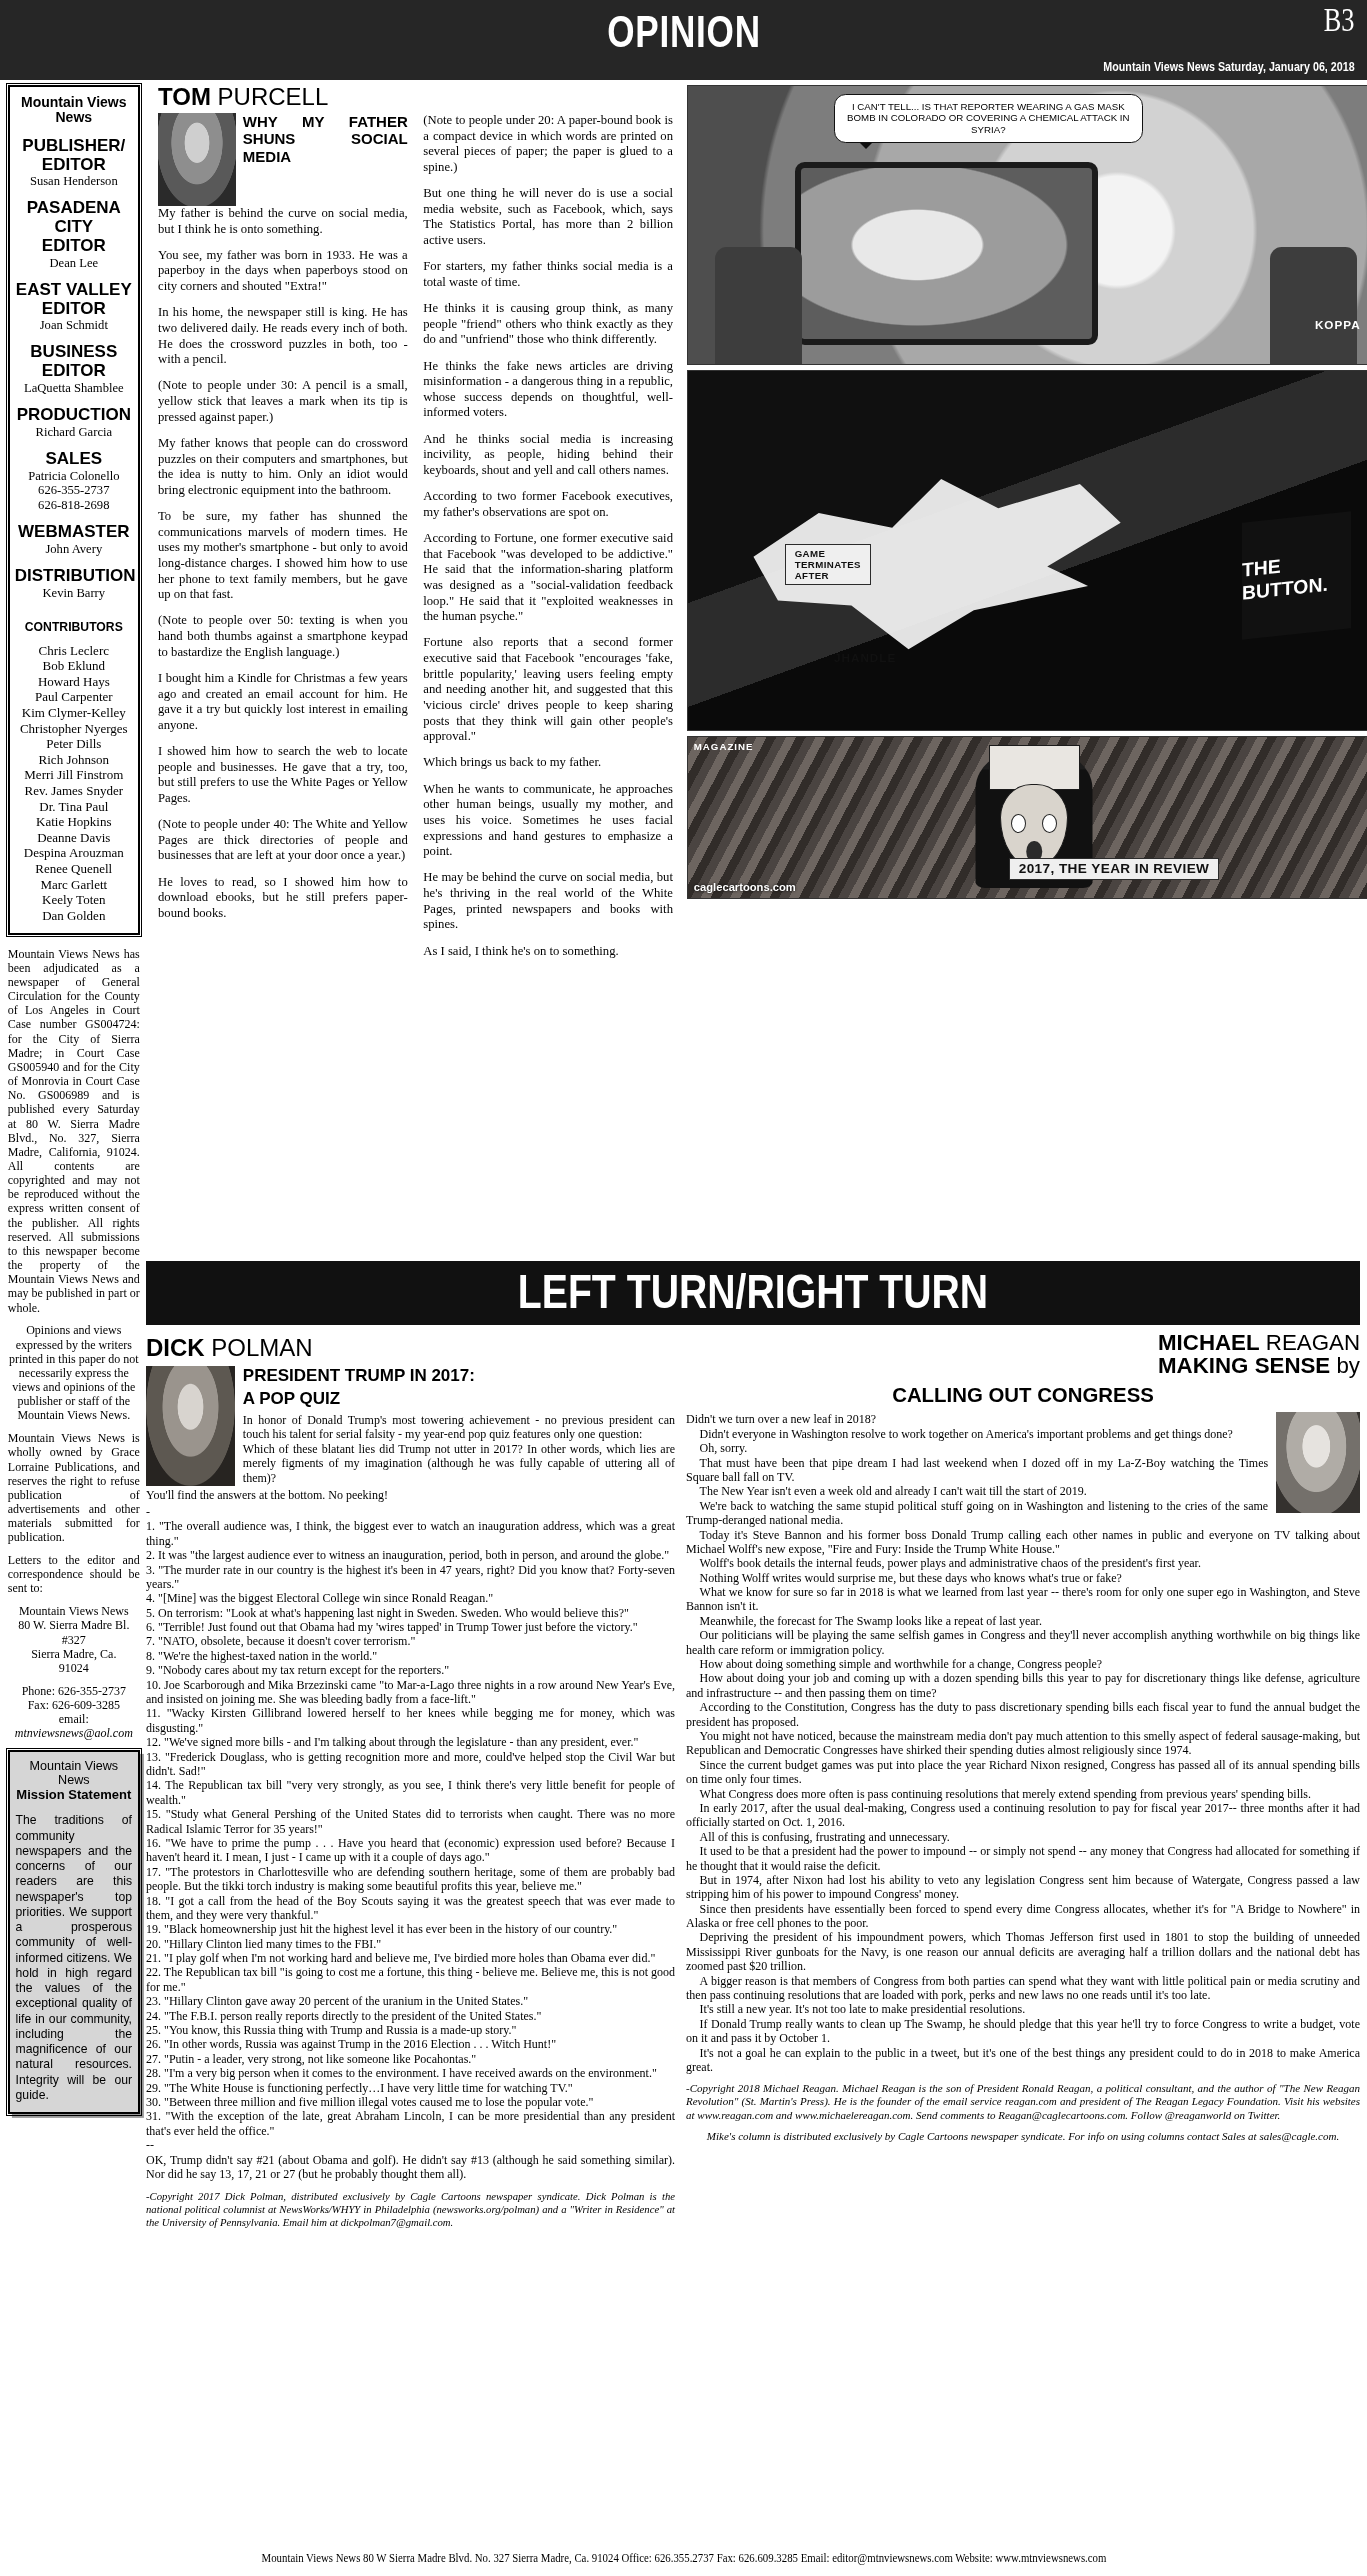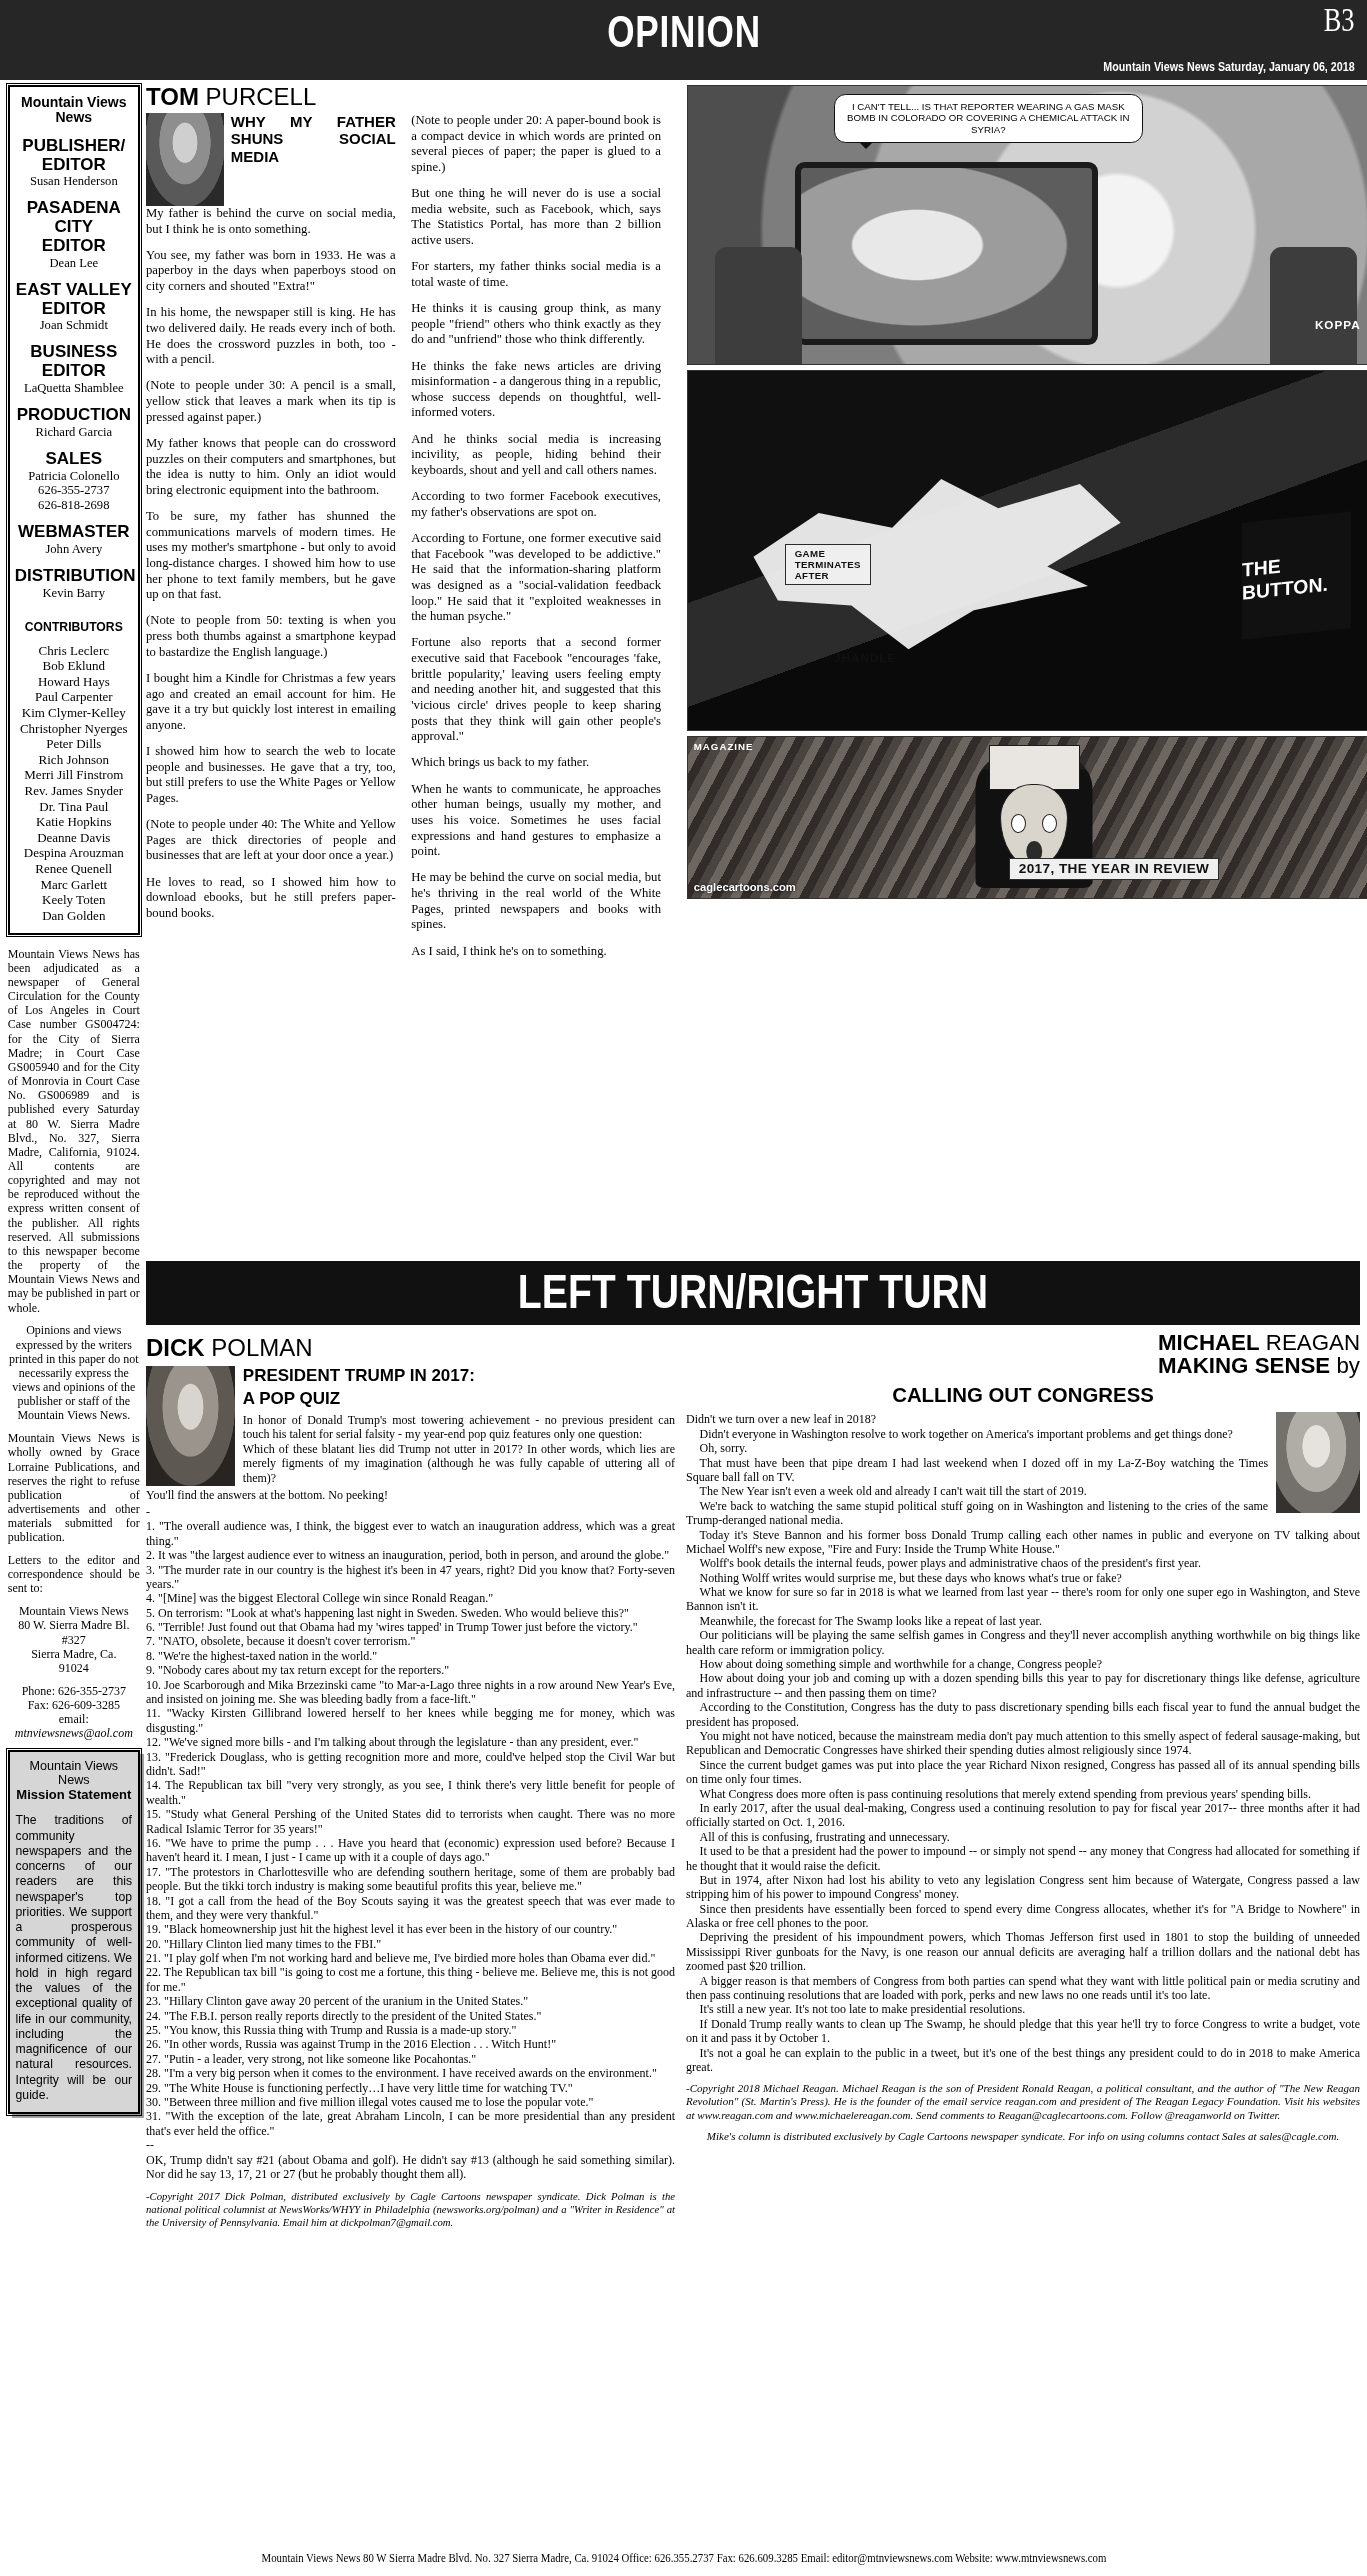--- a/index.html
+++ b/index.html
@@ -40,21 +40,21 @@
   .missionwrap .mt1{font-family:"Liberation Sans",sans-serif;font-size:12.6px;text-align:center;line-height:1.15;}
   .missionwrap .mt2{font-family:"Liberation Sans",sans-serif;font-weight:700;font-size:13px;text-align:center;line-height:1.15;}
   .missionwrap .mbody{font-family:"Liberation Sans",sans-serif;font-size:12.2px;line-height:1.25;
     text-align:justify;margin-top:10.7px;}
 
   
   .byline-big{font-family:"Liberation Sans",sans-serif;font-size:24px;line-height:1;white-space:nowrap;}
   .byline-big b{font-weight:700;}
   .byline-big span.lite{font-weight:400;}
 
-  .purcell{position:absolute;left:146px;top:85px;width:515px;}
+  .purcell{position:absolute;left:158px;top:85px;width:515px;}
   .purc-head{margin-bottom:3.9px;}
   .purc-top{display:flex;gap:6.8px;}
   .headshot{width:78px;height:93px;flex:none;background:
       radial-gradient(ellipse at 50% 32%, #cfcfcf 0 22%, #8e8e8e 23% 46%, #595959 47% 72%, #2a2a2a 73% 100%);
       border:0;}
   .headshot.hs2{background:radial-gradient(ellipse at 50% 34%, #d8d4cf 0 20%, #9a948d 21% 44%, #5d5851 45% 70%, #272421 71% 100%);}
   .kicker{font-family:"Liberation Sans",sans-serif;font-weight:700;font-size:15px;line-height:1.17;}
 
   .twocol{column-count:2;column-gap:15.5px;font-size:12.7px;line-height:1.23;text-align:justify;}
   .twocol p{margin:0 0 10.7px 0;}
@@ -238,21 +238,21 @@
       <div class="purc-top">
         <div class="headshot"></div>
         <div class="kicker">WHY MY FATHER SHUNS SOCIAL MEDIA</div>
       </div>
       <p>My father is behind the curve on social media, but I think he is onto something.</p>
       <p>You see, my father was born in 1933. He was a paperboy in the days when paperboys stood on city corners and shouted "Extra!"</p>
       <p>In his home, the newspaper still is king. He has two delivered daily. He reads every inch of both. He does the crossword puzzles in both, too - with a pencil.</p>
       <p>(Note to people under 30: A pencil is a small, yellow stick that leaves a mark when its tip is pressed against paper.)</p>
       <p>My father knows that people can do crossword puzzles on their computers and smartphones, but the idea is nutty to him. Only an idiot would bring electronic equipment into the bathroom.</p>
       <p>To be sure, my father has shunned the communications marvels of modern times. He uses my mother's smartphone - but only to avoid long-distance charges. I showed him how to use her phone to text family members, but he gave up on that fast.</p>
-      <p>(Note to people from 50: texting is when you press both thumbs against a smartphone keypad to bastardize the English language.)</p>
+      <p>(Note to people over 50: texting is when you hand both thumbs against a smartphone keypad to bastardize the English language.)</p>
       <p>I bought him a Kindle for Christmas a few years ago and created an email account for him. He gave it a try but quickly lost interest in emailing anyone.</p>
       <p>I showed him how to search the web to locate people and businesses. He gave that a try, too, but still prefers to use the White Pages or Yellow Pages.</p>
       <p>(Note to people under 40: The White and Yellow Pages are thick directories of people and businesses that are left at your door once a year.)</p>
       <p>He loves to read, so I showed him how to download ebooks, but he still prefers paper-bound books.</p>
       <p>(Note to people under 20: A paper-bound book is a compact device in which words are printed on several pieces of paper; the paper is glued to a spine.)</p>
       <p>But one thing he will never do is use a social media website, such as Facebook, which, says The Statistics Portal, has more than 2 billion active users.</p>
       <p>For starters, my father thinks social media is a total waste of time.</p>
       <p>He thinks it is causing group think, as many people "friend" others who think exactly as they do and "unfriend" those who think differently.</p>
       <p>He thinks the fake news articles are driving misinformation - a dangerous thing in a republic, whose success depends on thoughtful, well-informed voters.</p>
       <p>And he thinks social media is increasing incivility, as people, hiding behind their keyboards, shout and yell and call others names.</p>

